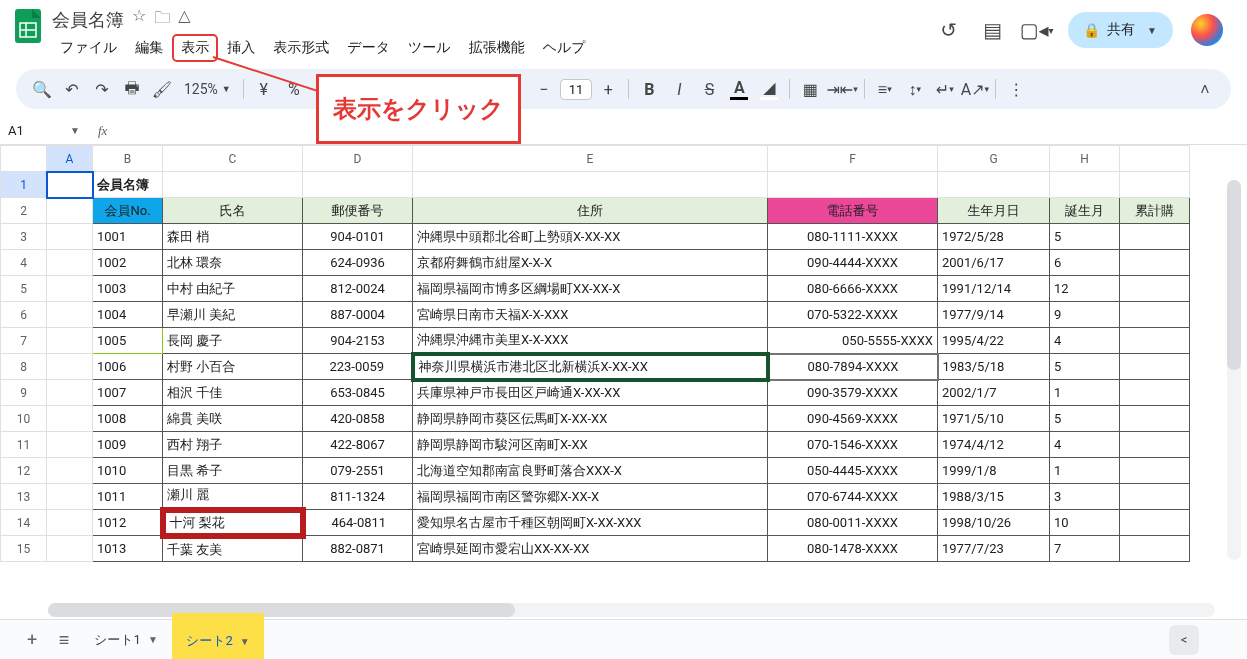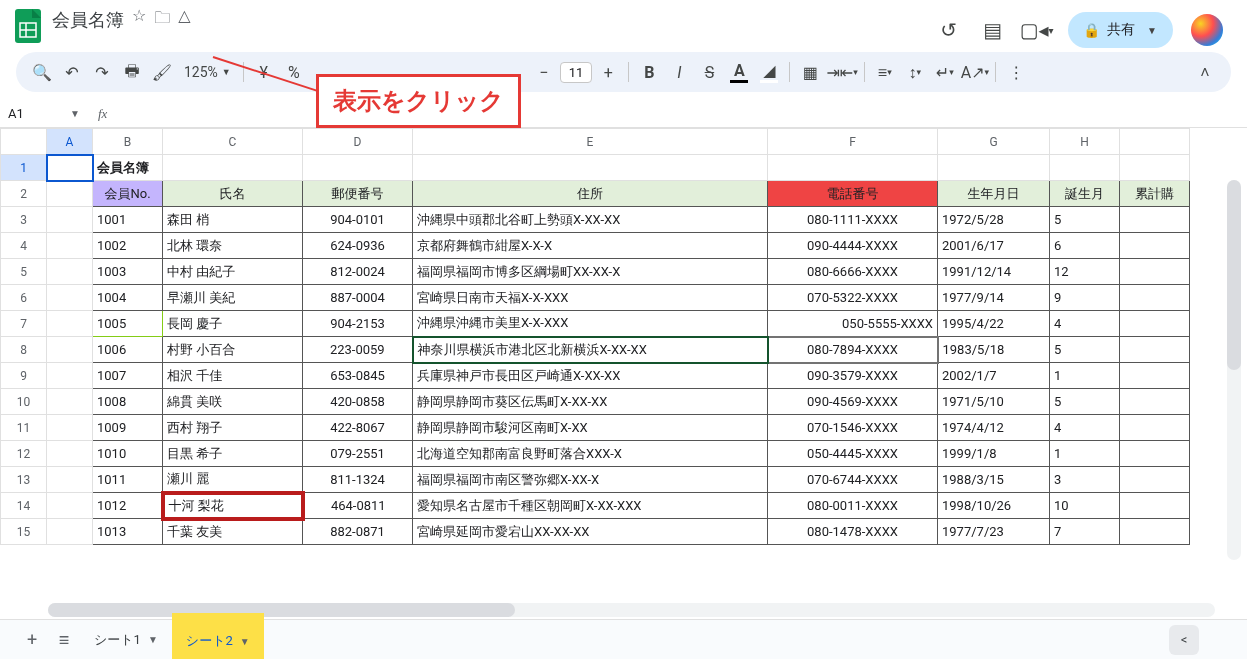--- a/index.html
+++ b/index.html
@@ -28,21 +28,21 @@
   .toolbar { display: flex; align-items: center; gap: 2px; background: #edf2fa; border-radius: 24px; margin: 4px 16px 8px 16px; padding: 4px 12px; height: 40px; }
   .tb-btn { min-width: 28px; height: 28px; display: flex; align-items: center; justify-content: center; color: #444746; cursor: pointer; border-radius: 4px; font-size: 16px; }
   .tb-sep { width: 1px; height: 20px; background: #c7c7c7; margin: 0 4px; }
   .zoom-box { padding: 0 6px; font-size: 14px; display:flex; align-items:center; gap:4px;}
   .font-size-box { border: 1px solid #c7c7c7; border-radius: 4px; padding: 2px 8px; font-size: 13px; min-width: 28px; text-align: center; background:#fff;}
   .tb-collapse { margin-left: auto; }
   .color-underline { border-bottom: 3px solid #000; width: 18px; text-align:center; font-weight:bold;}
   .fill-color-underline { border-bottom: 3px solid #fff; width: 18px; text-align:center;}
   
   
-  .callout { position: absolute; border: 3px solid #e53935; background: #fff; z-index: 100; padding: 8px 14px; }
+  .callout { position: absolute; border: 3px solid #e53935; background: #fff; z-index: 100; padding: 16px 14px; }
   .callout-text { color: #e53935; font-size: 24px; font-weight: bold; }
   .callout-line { position: absolute; background: #e53935; z-index: 99; transform-origin: left center; }
   
   
   .formula-row { display: flex; align-items: center; border-bottom: 1px solid #e0e0e0; padding: 2px 0; }
   .name-box { width: 88px; padding: 4px 8px; font-size: 13px; display:flex; align-items:center; justify-content:space-between; }
   .name-box-arrow{font-size:10px;color:#5f6368;}
   .fx { color: #5f6368; padding: 0 10px; font-style: italic; font-family: serif; }
   
   
@@ -93,20 +93,31 @@
   </div>
   <div class="title-area">
     <div class="title-row">
       <span class="doc-title">会員名簿</span>
       <div class="title-icons">
         <span>☆</span>
         <span>🗀</span>
         <span>△</span>
       </div>
     </div>
+    <div class="menu-bar" id="menu-bar">
+        <div class="menu-item">ファイル</div>
+        <div class="menu-item">編集</div>
+        <div class="menu-item highlight">表示</div>
+        <div class="menu-item">挿入</div>
+        <div class="menu-item">表示形式</div>
+        <div class="menu-item">データ</div>
+        <div class="menu-item">ツール</div>
+        <div class="menu-item">拡張機能</div>
+        <div class="menu-item">ヘルプ</div>
+      </div>
   </div>
   <div class="header-right">
     <span class="hr-icon">↺</span>
     <span class="hr-icon">▤</span>
     <span class="hr-icon">▢◂<span style="font-size:10px">▾</span></span>
     <div class="share-btn">
       <span>🔒</span>
       <span>共有</span>
       <span class="share-arrow">▼</span>
     </div>
@@ -197,25 +208,25 @@
           <td></td>
           <td></td>
           <td></td>
           <td></td>
           <td></td>
           <td></td>
         </tr>
         <tr>
           <th class="rowlabel ">2</th>
           <td></td>
-          <td class="data-header" style="background:#c4b5fd;text-align:center;border:1px solid #555;">会員No.</td>
+          <td class="data-header" style="background:#0ea5e9;text-align:center;border:1px solid #555;">会員No.</td>
           <td class="data-header" style="background:#e2efda;text-align:center;border:1px solid #555;">氏名</td>
           <td class="data-header" style="background:#e2efda;text-align:center;border:1px solid #555;">郵便番号</td>
           <td class="data-header" style="background:#e2efda;text-align:center;border:1px solid #555;">住所</td>
-          <td class="data-header" style="background:#ef4444;text-align:center;border:1px solid #555;">電話番号</td>
+          <td class="data-header" style="background:#ec4899;text-align:center;border:1px solid #555;">電話番号</td>
           <td class="data-header" style="background:#e2efda;text-align:center;border:1px solid #555;">生年月日</td>
           <td class="data-header" style="background:#e2efda;text-align:center;border:1px solid #555;">誕生月</td>
           <td style="background:#e2efda;border:1px solid #555;text-align:center;">累計購</td>
         </tr>
         <tr>
           <th class="rowlabel ">3</th>
           <td></td>
           <td class="numcell" style="border:1px solid #555;">1001</td>
           <td style="border:1px solid #555;">森田 梢</td>
           <td style="border:1px solid #555;text-align:center;">904-0101</td>
@@ -272,21 +283,21 @@
           <td class="numcell" style="border:1px solid #555;">1995/4/22</td>
           <td class="numcell" style="border:1px solid #555;">4</td>
           <td style="border:1px solid #555;"></td>
         </tr>
         <tr>
           <th class="rowlabel ">8</th>
           <td></td>
           <td class="numcell" style="border:1px solid #555;">1006</td>
           <td style="border:1px solid #555;">村野 小百合</td>
           <td style="border:1px solid #555;text-align:center;">223-0059</td>
-          <td style="border:2px solid #14532d;">神奈川県横浜市港北区北新横浜X-XX-XX</td>
+          <td style="border:4px solid #14532d;">神奈川県横浜市港北区北新横浜X-XX-XX</td>
           <td style="border:2px solid #737373;text-align:center;">080-7894-XXXX</td>
           <td class="numcell" style="border:1px solid #555;">1983/5/18</td>
           <td class="numcell" style="border:1px solid #555;">5</td>
           <td style="border:1px solid #555;"></td>
         </tr>
         <tr>
           <th class="rowlabel ">9</th>
           <td></td>
           <td class="numcell" style="border:1px solid #555;">1007</td>
           <td style="border:1px solid #555;">相沢 千佳</td>
@@ -342,21 +353,21 @@
           <td style="border:1px solid #555;">福岡県福岡市南区警弥郷X-XX-X</td>
           <td style="border:1px solid #555;text-align:center;">070-6744-XXXX</td>
           <td class="numcell" style="border:1px solid #555;">1988/3/15</td>
           <td class="numcell" style="border:1px solid #555;">3</td>
           <td style="border:1px solid #555;"></td>
         </tr>
         <tr>
           <th class="rowlabel ">14</th>
           <td></td>
           <td class="numcell" style="border:1px solid #555;">1012</td>
-          <td style="border:4px solid #b91c1c;">十河 梨花</td>
+          <td style="border:6px solid #b91c1c;">十河 梨花</td>
           <td style="border:1px solid #555;text-align:center;">464-0811</td>
           <td style="border:1px solid #555;">愛知県名古屋市千種区朝岡町X-XX-XXX</td>
           <td style="border:1px solid #555;text-align:center;">080-0011-XXXX</td>
           <td class="numcell" style="border:1px solid #555;">1998/10/26</td>
           <td class="numcell" style="border:1px solid #555;">10</td>
           <td style="border:1px solid #555;"></td>
         </tr>
         <tr>
           <th class="rowlabel ">15</th>
           <td></td>

